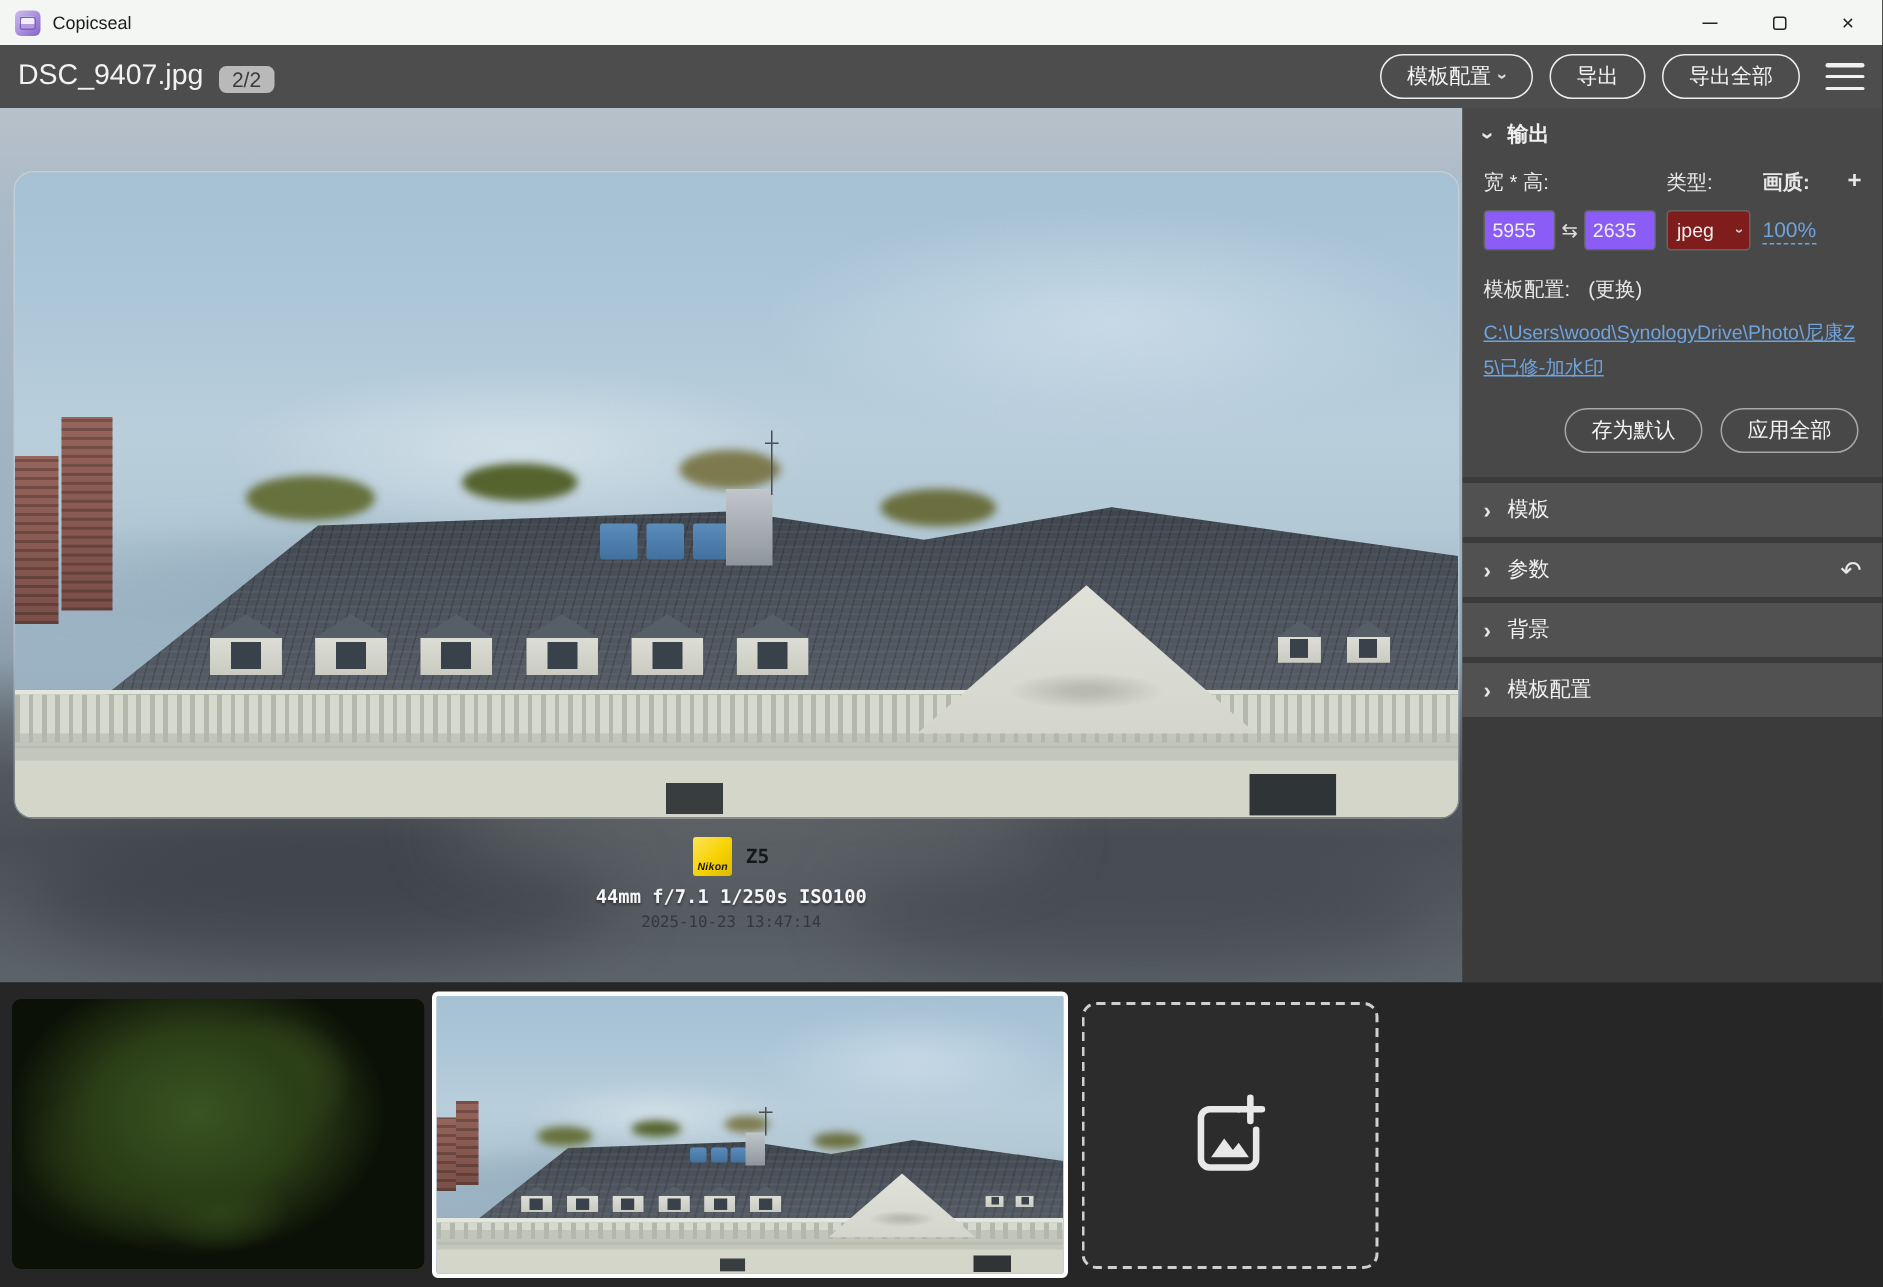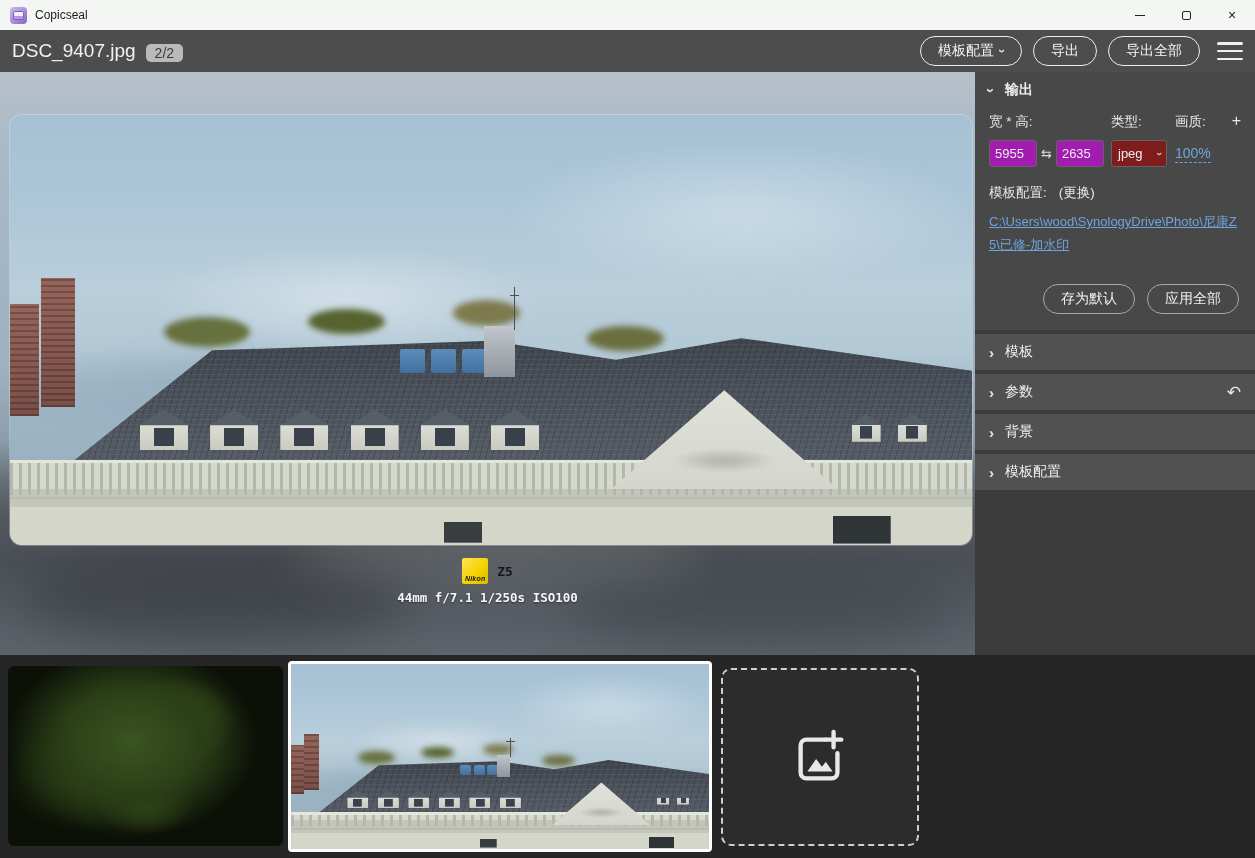--- a/index.html
+++ b/index.html
@@ -101,34 +101,34 @@
   .wm-params { margin-top:6px; font-family:"DejaVu Sans Mono",monospace; font-size:12.5px; font-weight:700; color:#f4f6f8; text-shadow:0 1px 2px rgba(0,0,0,.45); }
   .wm-date { margin-top:4px; font-family:"DejaVu Sans Mono",monospace; font-size:10.5px; color:rgba(28,34,40,.62); }
 
   
   .sidebar { width:280px; background:#3b3b3b; display:flex; flex-direction:column; }
   .panel-output { background:#484848; padding:9px 14px 16px 14px; margin-bottom:4px; }
   .sec-header { display:flex; align-items:center; gap:11px; color:#f0f0f0; font-size:14px; font-weight:600; cursor:pointer; }
   .sec-header .chev { font-size:15px; color:#e6e6e6; }
   .out-row { display:flex; align-items:center; margin-top:14px; }
   .out-label { color:#e8e8e8; font-size:13.5px; }
-  .col-size { width:122px; } .col-type { width:64px; } .col-qual { flex:1; display:flex; align-items:flex-start; justify-content:space-between; }
+  .col-size { width:122px; } .col-type { width:64px; } .col-qual { flex:1; display:flex; align-items:flex-start; justify-content:space-between;font-weight:bold; }
   .plus-btn { color:#e8e8e8; font-size:16px; cursor:pointer; line-height:1; }
   .row-fields { margin-top:9px; display:flex; align-items:center; }
   .size-group { width:122px; display:flex; align-items:center; gap:4px; }
-  .dim-input { width:48px; height:27px; background:#a21caf; border:1px solid #646464; border-radius:3px; color:#eee; font-size:13px; padding:0 5px; font-family:inherit; }
+  .dim-input { width:48px; height:27px; background:#8b5cf6; border:1px solid #646464; border-radius:3px; color:#eee; font-size:13px; padding:0 5px; font-family:inherit; }
   .swap-icon { color:#dcdcdc; font-size:13px; cursor:pointer; }
   .select-box { width:56px; height:27px; background:#7f1d1d; border:1px solid #646464; border-radius:3px; color:#eee; font-size:13px; display:flex; align-items:center; justify-content:space-between; padding:0 6px; cursor:pointer; margin-right:8px; }
   .select-box .chev { font-size:10px; color:#ccc; }
   .type-col { width:64px; display:flex; }
   .quality-link { color:#6fa3dc; font-size:14px; border-bottom:1px dashed #6fa3dc; cursor:pointer; padding-bottom:1px; }
   .dir-row { margin-top:17px; display:flex; gap:12px; color:#e8e8e8; font-size:13.5px; }
   .dir-change { cursor:pointer; }
   .dir-path { display:block; margin-top:8px; color:#6fa3dc; font-size:13px; line-height:23px; text-decoration:underline; word-break:break-all; cursor:pointer; }
-  .out-btns { margin-top:28px; display:flex; justify-content:flex-end; gap:12px; padding-right:2px; }
+  .out-btns { margin-top:16px; display:flex; justify-content:flex-end; gap:12px; padding-right:2px; }
   .side-btn { border:1px solid #a8a8a8; border-radius:15px; background:transparent; color:#f2f2f2; font-size:14px; padding:5px 17px; cursor:pointer; white-space:nowrap; }
   .sec { height:36px; background:#515151; margin-bottom:4px; display:flex; align-items:center; gap:11px; padding:0 14px; color:#f0f0f0; font-size:14px; cursor:pointer; }
   .sec .chev { font-size:15px; color:#e6e6e6; }
   .undo-icon { margin-left:auto; color:#e8e8e8; font-size:17px; cursor:pointer; line-height:1; }
 
   
   .filmstrip { position:relative; height:203px; background:#262626; flex:0 0 auto; }
   .thumb { position:absolute; overflow:hidden; cursor:pointer; }
   .thumb-tree { left:8px; top:11px; width:275px; height:180px; border-radius:6px; background:#0c1107;
     background-image:radial-gradient(ellipse 60% 70% at 45% 42%, #3a5422 0%, #2b3f17 42%, transparent 76%),
@@ -227,20 +227,21 @@
 </div>
       </div>
       <div class="wm">
         <div class="wm-brandrow">
           <span class="nikon-logo">
               <b>Nikon</b>
             </span>
           <span class="wm-model">Z5</span>
         </div>
         <div class="wm-params">44mm f/7.1 1/250s ISO100</div>
+        <div class="wm-date">2025-10-23 13:47:14</div>
       </div>
     </div>
 
     <div class="sidebar">
       <div class="panel-output">
         <div class="sec-header">
           <span class="chev down">›</span>
           <span>输出</span>
         </div>
         <div class="out-row">

